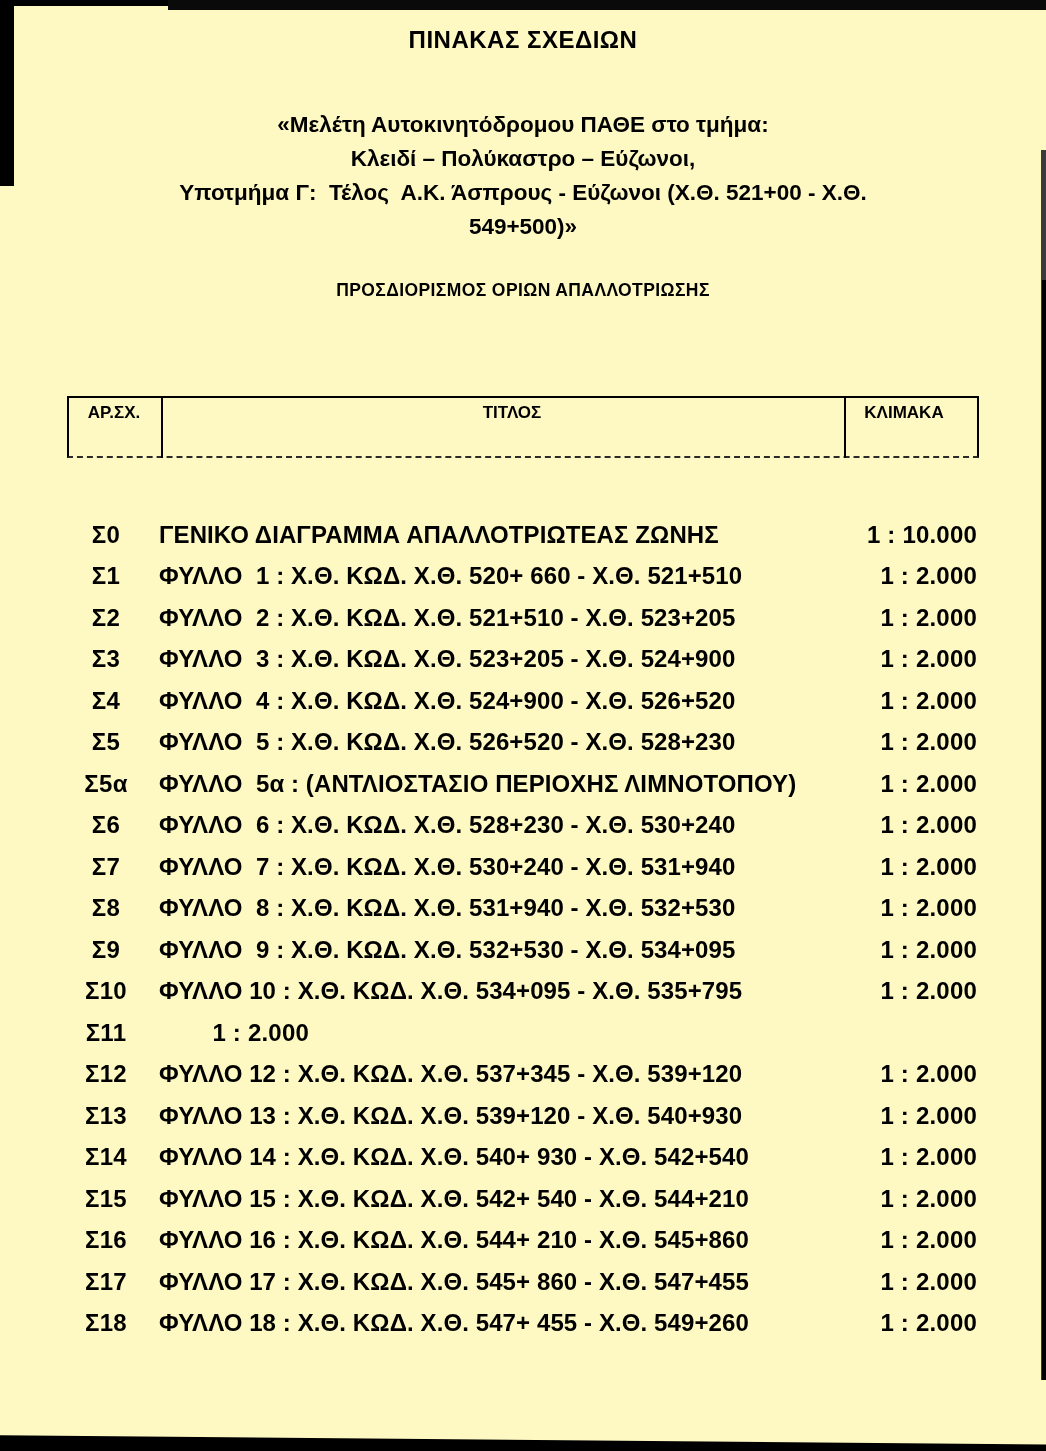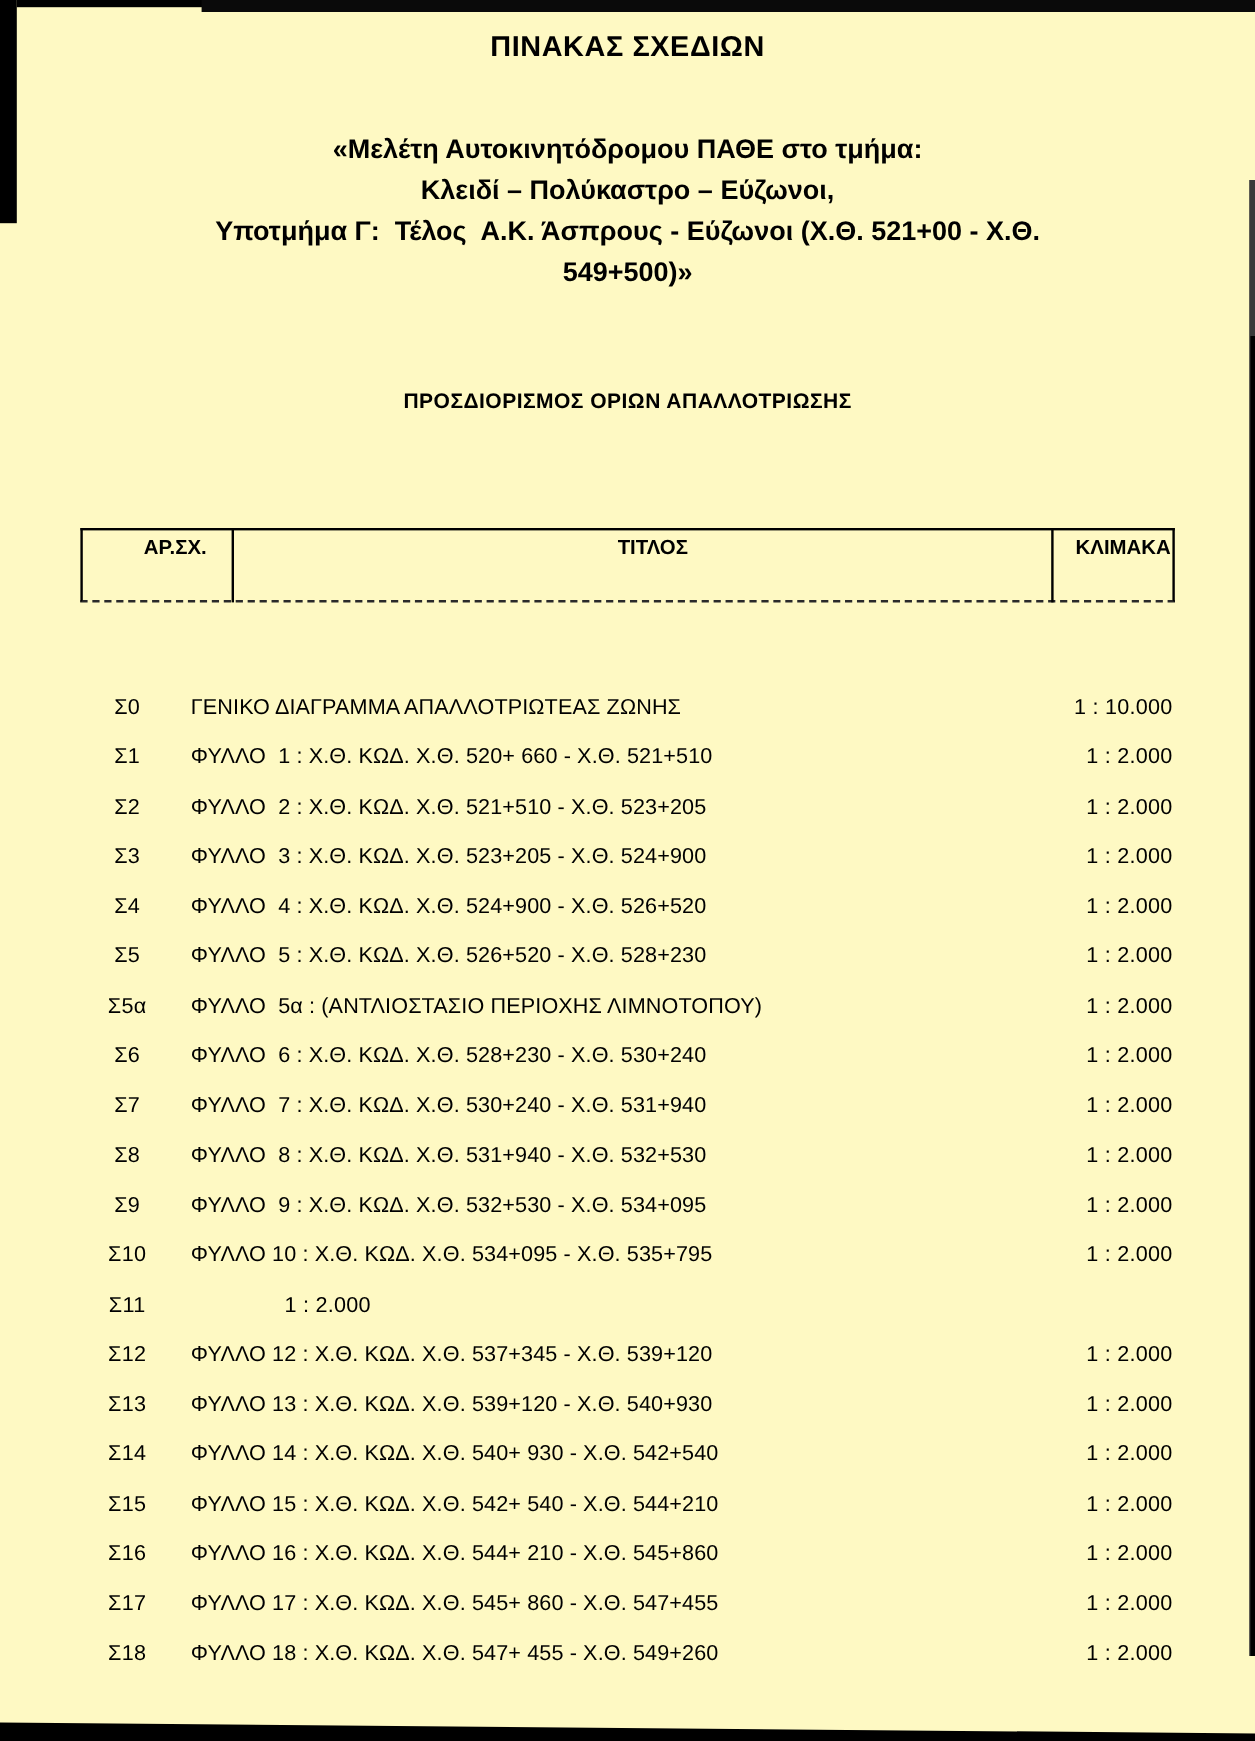--- a/index.html
+++ b/index.html
@@ -77,21 +77,21 @@
     text-align: center;
     margin-top: 54px;
     font-size: 22.5px;
     font-weight: bold;
     line-height: 34px;
   }
   .study-block div { white-space: pre; }
 
   .purpose-block {
     text-align: center;
-    margin-top: 80px;
+    margin-top: 36px;
     font-size: 17.5px;
     font-weight: bold;
     letter-spacing: 0.4px;
   }
   .purpose-line2 { margin-top: 29px; }
 
   
   .table-head-wrap {
     position: relative;
     margin: 95px auto 0 auto;
@@ -109,37 +109,36 @@
     position: absolute;
     top: 0;
     height: 100%;
     box-sizing: border-box;
     font-size: 17px;
     font-weight: bold;
     display: flex;
     align-items: flex-start;
     justify-content: center;
     padding-top: 7px;
-    margin-left: 32px;
   }
   .thead-num  { left: 0;    width: 96px;  border-right: 2px solid #000; }
   .thead-tit  { left: 113px; width: 666px; border-right: 2px solid #000; }
   .thead-scl  { left: 762px; width: 150px; }
 
   
   .rows {
     margin: 56px auto 0 auto;
     width: 940px;
   }
   .row {
     display: flex;
-    align-items: flex-end;
+    align-items: center;
     height: 41.5px;
-    font-size: 18px;
-    font-weight: normal;
+    font-size: 24px;
+    font-weight: bold;
   }
   .cell-num {
     width: 106px;
     text-align: center;
     flex: 0 0 106px;
     letter-spacing: 0.3px;
   }
   .cell-title {
     flex: 1 1 auto;
     white-space: pre;

